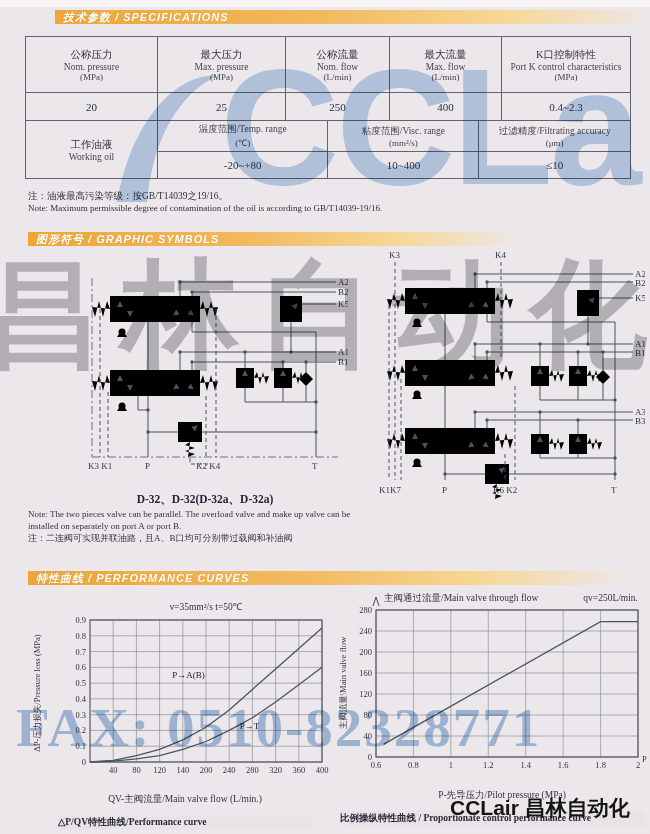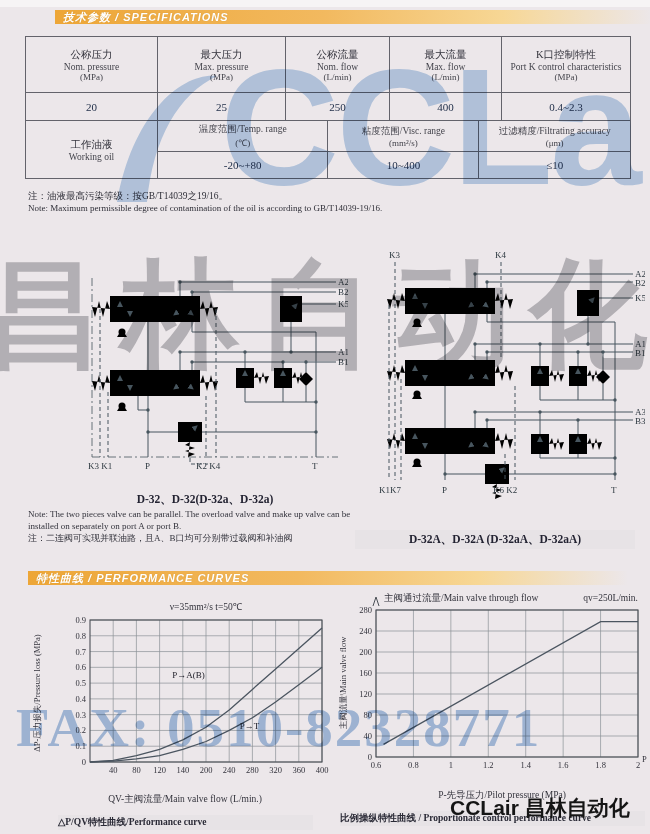--- a/index.html
+++ b/index.html
@@ -155,20 +155,21 @@
       </td>
     </tr>
   </tbody>
     </table>
 
   <div class="noteblock">
     <div class="note-zh">注：油液最高污染等级：按GB/T14039之19/16。</div>
     <div class="note-en">Note: Maximum permissible degree of contamination of the oil is according to GB/T14039-19/16.</div>
   </div>
 
+  <div class="secbar" id="bar-symbols">图形符号 / GRAPHIC SYMBOLS</div>
 
   <svg width="0" height="0" style="position:absolute" aria-hidden="true">
     <defs>
       <marker id="ah" markerWidth="7" markerHeight="7" refX="5" refY="3" orient="auto">
         <path d="M0,0 L6,3 L0,6 z" fill="#47555e" stroke="none"></path>
       </marker>
       <g id="vlv">
         <rect x="0" y="0" width="90" height="26"></rect>
         <line x1="30" y1="0" x2="30" y2="26"></line>
           <line x1="60" y1="0" x2="60" y2="26"></line>
@@ -322,21 +323,20 @@
     <text x="290" y="99">A1</text>
     <text x="290" y="108">B1</text>
     <text x="290" y="167">A3</text>
     <text x="290" y="176">B3</text>
     <text x="34" y="245">K1K7</text>
     <text x="97" y="245">P</text>
     <text x="148" y="245">K6 K2</text>
     <text x="266" y="245">T</text>
   </svg>
 
-  <div class="dcaption strip" style="left:355px;top:530px;width:280px;padding:2px 0">D-32A、D-32A (D-32aA、D-32aA)</div>
 
   <div class="secbar" id="bar-curves">特性曲线 / PERFORMANCE CURVES</div>
 
   <svg class="chart" id="chart1" width="305" height="192" style="position:absolute;left:28px;top:598px">
     <text class="ctitle" x="178" y="12" text-anchor="middle">ν=35mm²/s  t=50℃</text>
     <text class="caxis" x="12" y="95" text-anchor="middle" transform="rotate(-90 12 95)">ΔP-压力损失/Pressure loss (MPa)</text>
     <g class="plot">
         <line x1="85.2" y1="22" x2="85.2" y2="164" class="grid"></line>
         <text x="85.2" y="175" class="tick" text-anchor="middle">40</text>
         <line x1="108.4" y1="22" x2="108.4" y2="164" class="grid"></line>

